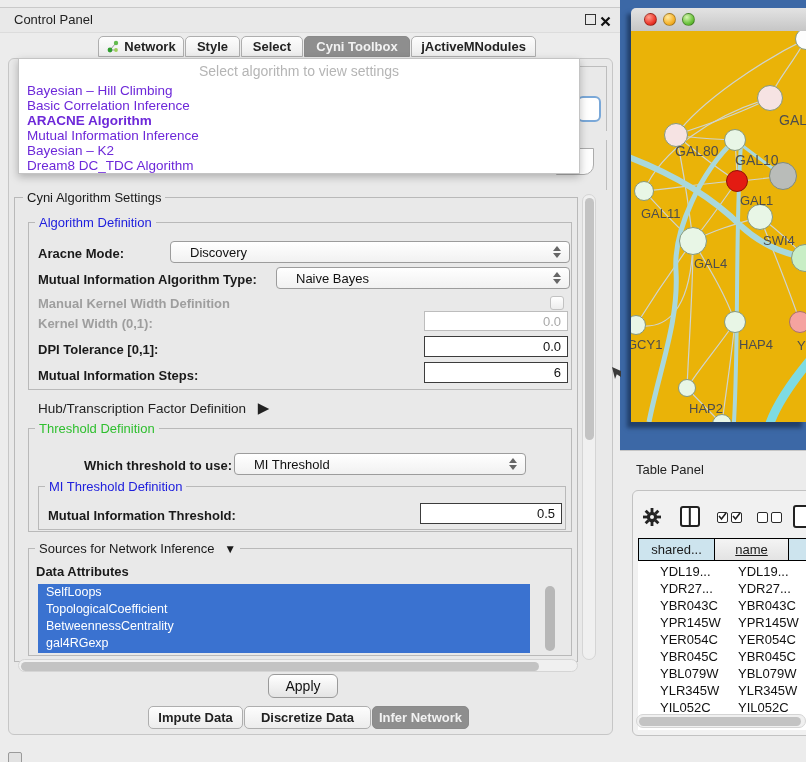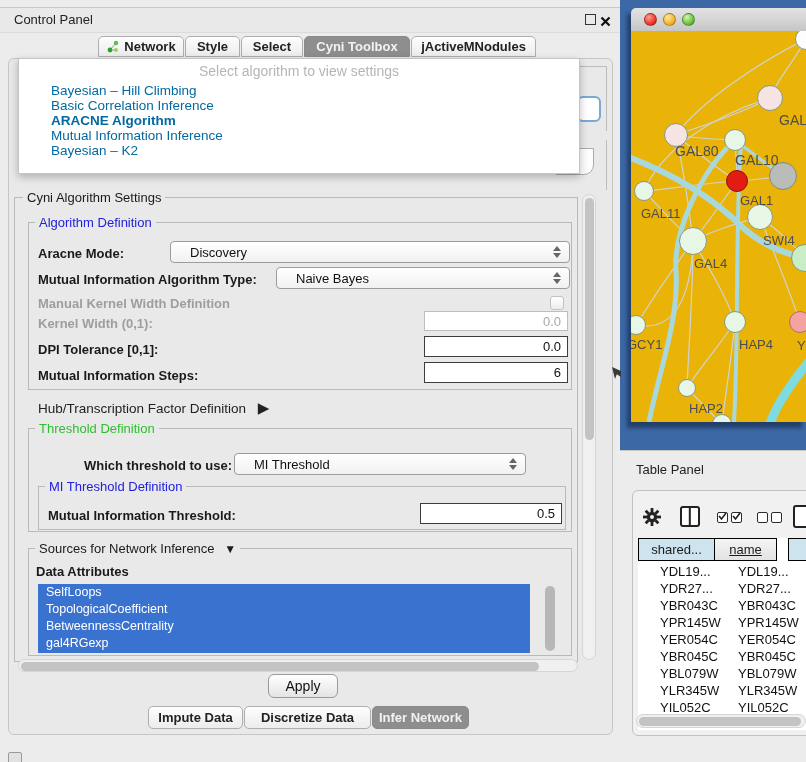--- a/index.html
+++ b/index.html
@@ -24,21 +24,21 @@
          display:flex;align-items:center;padding-left:19px;}
   .spin{position:absolute;right:9px;top:50%;transform:translateY(-50%);width:7px;height:12px;}
   .spin:before{content:"";position:absolute;left:0;top:0;border-left:4px solid transparent;border-right:4px solid transparent;border-bottom:5px solid #666;}
   .spin:after{content:"";position:absolute;left:0;bottom:0;border-left:4px solid transparent;border-right:4px solid transparent;border-top:5px solid #666;}
   .field{background:#fff;box-sizing:border-box;font-size:13px;text-align:right;padding:2px 6px 0 0;}
   .f-dark{border:1px solid #3c3c3c;color:#111;}
   .f-dis{border:1px solid #bdbdbd;color:#a8a8a8;}
   .checkbox{width:14px;height:14px;border:1px solid #c2c2c2;border-radius:3px;background:linear-gradient(#fff,#ededed);box-sizing:border-box;}
   .pop{left:18px;top:58px;width:560px;height:114px;background:#fff;border:1px solid #c4c4c4;box-shadow:0 3px 8px rgba(0,0,0,.25);z-index:50;}
   .pop-ph{left:0;top:4px;width:560px;text-align:center;font-size:14px;color:#b5b5b5;}
-  .pop-item{left:0;width:552px;padding-left:8px;font-size:13.5px;line-height:15px;color:#0369a1;white-space:nowrap;margin-left:24px;}
+  .pop-item{left:0;width:552px;padding-left:8px;font-size:13.5px;line-height:15px;color:#6d28d9;white-space:nowrap;}
   .sel-item{background:#3a72d0;color:#fff;font-size:12.5px;line-height:17px;padding-left:8px;white-space:nowrap;}
   .sb-track{background:#f0f0f0;border:1px solid #d5d5d5;border-radius:6px;box-sizing:border-box;}
   .sb-thumb{background:#c3c3c3;border-radius:5px;}
   .btn{border:1px solid #9a9a9a;border-radius:6px;background:linear-gradient(#ffffff,#e4e4e4);display:flex;align-items:center;justify-content:center;
        font-size:14px;color:#111;box-sizing:border-box;}
   
   .desktop{left:620px;top:0;width:186px;height:450px;background:#3c68a6;}
   .net-win{left:631px;top:8px;width:175px;height:414px;box-shadow:-4px 6px 4px rgba(16,36,66,.6);}
   .net-tb{left:0;top:0;width:175px;height:23px;background:linear-gradient(#e3e3e3,#c6c6c6);border-bottom:1px solid #9a9a9a;border-radius:5px 0 0 0;}
   .light{width:13px;height:13px;border-radius:50%;border:1px solid rgba(0,0,0,.3);box-sizing:border-box;}
@@ -178,20 +178,21 @@
       <span>Infer Network</span>
     </div>
 
   <div class="abs pop">
     <div class="abs pop-ph">Select algorithm to view settings</div>
     <div class="abs pop-item" style="top:24px;">Bayesian – Hill Climbing</div>
     <div class="abs pop-item" style="top:39px;">Basic Correlation Inference</div>
     <div class="abs pop-item" style="top:54px;font-weight:700;">ARACNE Algorithm</div>
     <div class="abs pop-item" style="top:69px;">Mutual Information Inference</div>
     <div class="abs pop-item" style="top:84px;">Bayesian – K2</div>
+    <div class="abs pop-item" style="top:99px;">Dream8 DC_TDC Algorithm</div>
   </div>
 
   <div class="abs" style="left:8px;top:752px;width:14px;height:12px;border:1.5px solid #9a9a9a;border-radius:2px;background:#e2e2e2;box-sizing:border-box;"></div>
 
   <div class="abs desktop"></div>
 
   <div class="abs net-win">
     <div class="abs net-tb">
       <div class="abs light" style="left:13px;top:5px;background:radial-gradient(circle at 35% 30%,#ff9d8d,#ee3b2f 60%,#b51205);"></div>
       <div class="abs light" style="left:32px;top:5px;background:radial-gradient(circle at 35% 30%,#ffe9a0,#f6b42e 60%,#d88f07);"></div>
@@ -303,21 +304,21 @@
     <svg width="9" height="9" style="position:absolute;left:0;top:-1px;">
         <path d="M1,4 L3.5,7 L8,1" stroke="#222" stroke-width="1.6" fill="none"></path>
       </svg>
   </div>
   <div class="ckbox" style="left:757px;top:512px;"></div>
   <div class="ckbox" style="left:771px;top:512px;"></div>
   <div class="abs" style="left:793px;top:505px;width:20px;height:23px;border:2.4px solid #222;border-radius:3px;box-sizing:border-box;background:#fff;"></div>
 
   <div class="abs" style="left:638px;top:538px;width:168px;height:192px;background:#fff;overflow:hidden;">
     <div class="th" style="left:0;width:77px;background:#cde4ee;">shared...</div>
-    <div class="th" style="left:76px;width:63px;background:linear-gradient(#f4f4f4,#e3e3e3);text-decoration:underline;">name</div>
+    <div class="th" style="left:76px;width:75px;background:linear-gradient(#f4f4f4,#e3e3e3);text-decoration:underline;">name</div>
     <div class="th" style="left:150px;width:60px;background:#cde4ee;"></div>
 
     <div class="cell" style="left:0;top:26px;">YDL19...</div>
     <div class="cell" style="left:78px;top:26px;">YDL19...</div>
     <div class="cell" style="left:152px;top:26px;">13</div>
 
     <div class="cell" style="left:0;top:43px;">YDR27...</div>
     <div class="cell" style="left:78px;top:43px;">YDR27...</div>
     <div class="cell" style="left:152px;top:43px;">12</div>
 

